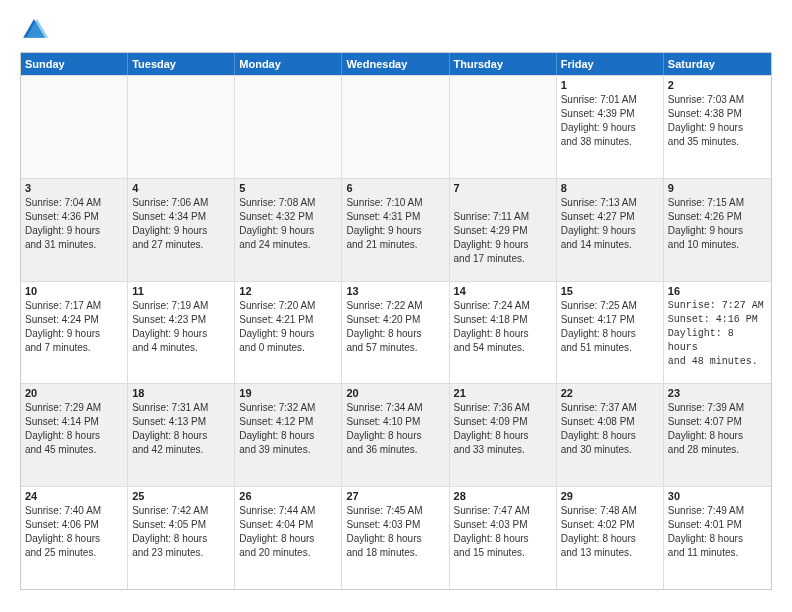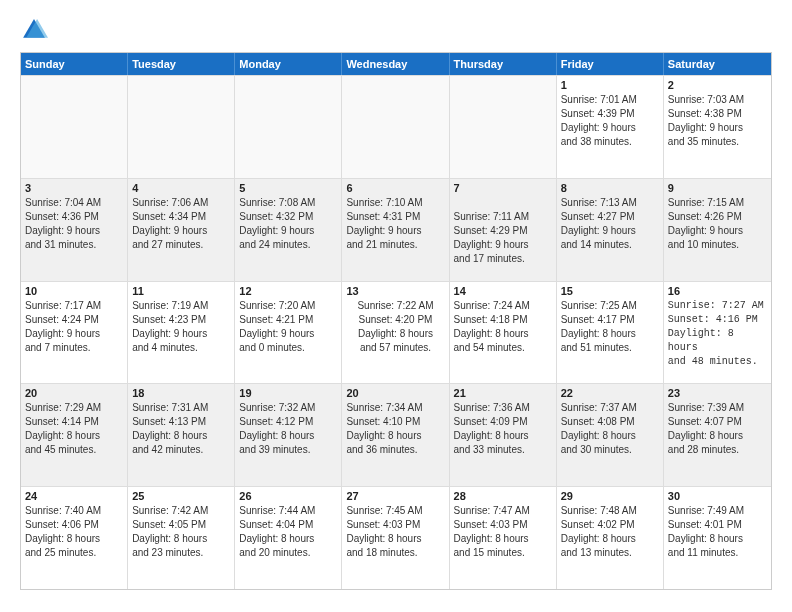--- a/index.html
+++ b/index.html
@@ -234,21 +234,21 @@
           </div>
           <div class="cal-cell">
             <div class="day-num">12</div>
             <div class="day-info" style="white-space: pre-line;">Sunrise: 7:20 AM
 Sunset: 4:21 PM
 Daylight: 9 hours
 and 0 minutes.</div>
           </div>
           <div class="cal-cell">
             <div class="day-num">13</div>
-            <div class="day-info" style="white-space: pre-line; text-align: center;">Sunrise: 7:22 AM
+            <div class="day-info" style="white-space: pre-line;">Sunrise: 7:22 AM
 Sunset: 4:20 PM
 Daylight: 8 hours
 and 57 minutes.</div>
           </div>
           <div class="cal-cell">
             <div class="day-num">14</div>
             <div class="day-info" style="white-space: pre-line;">Sunrise: 7:24 AM
 Sunset: 4:18 PM
 Daylight: 8 hours
 and 54 minutes.</div>

